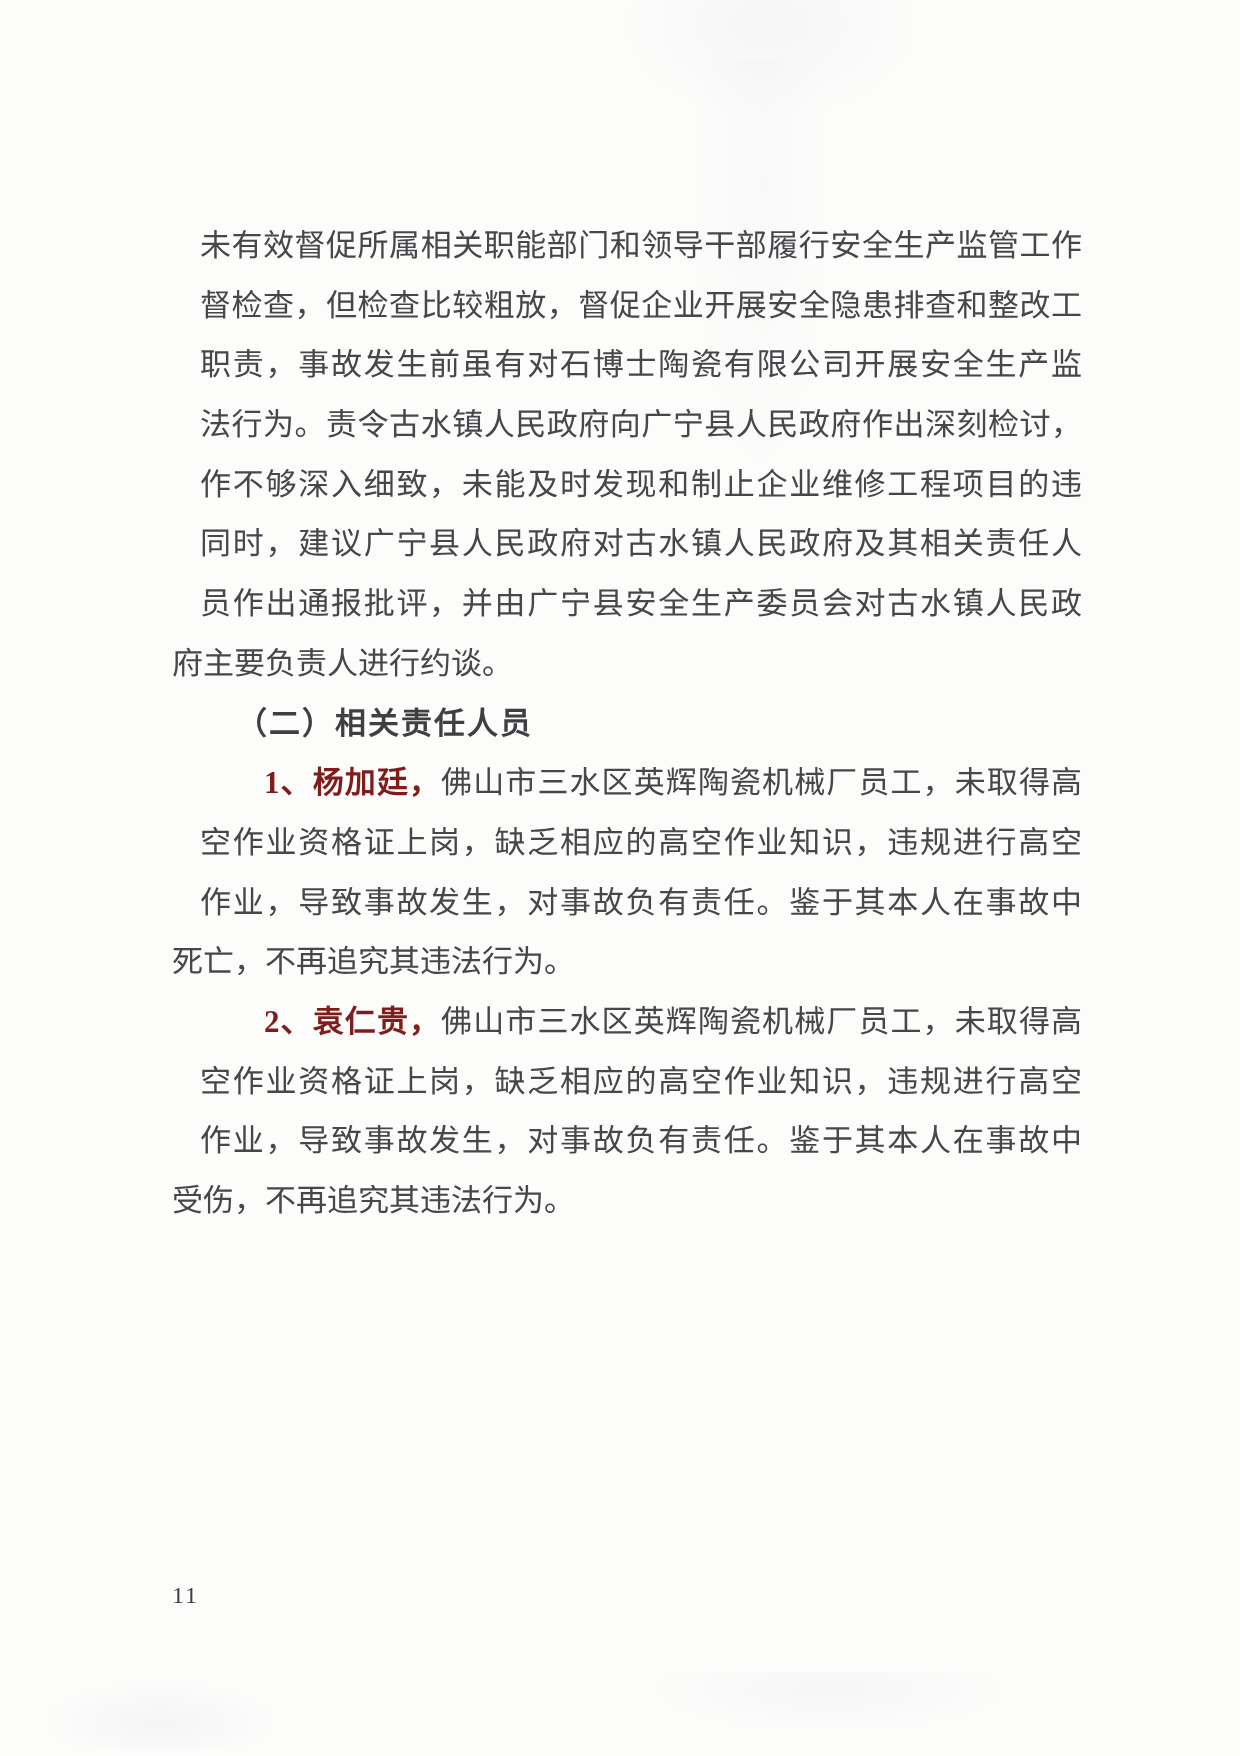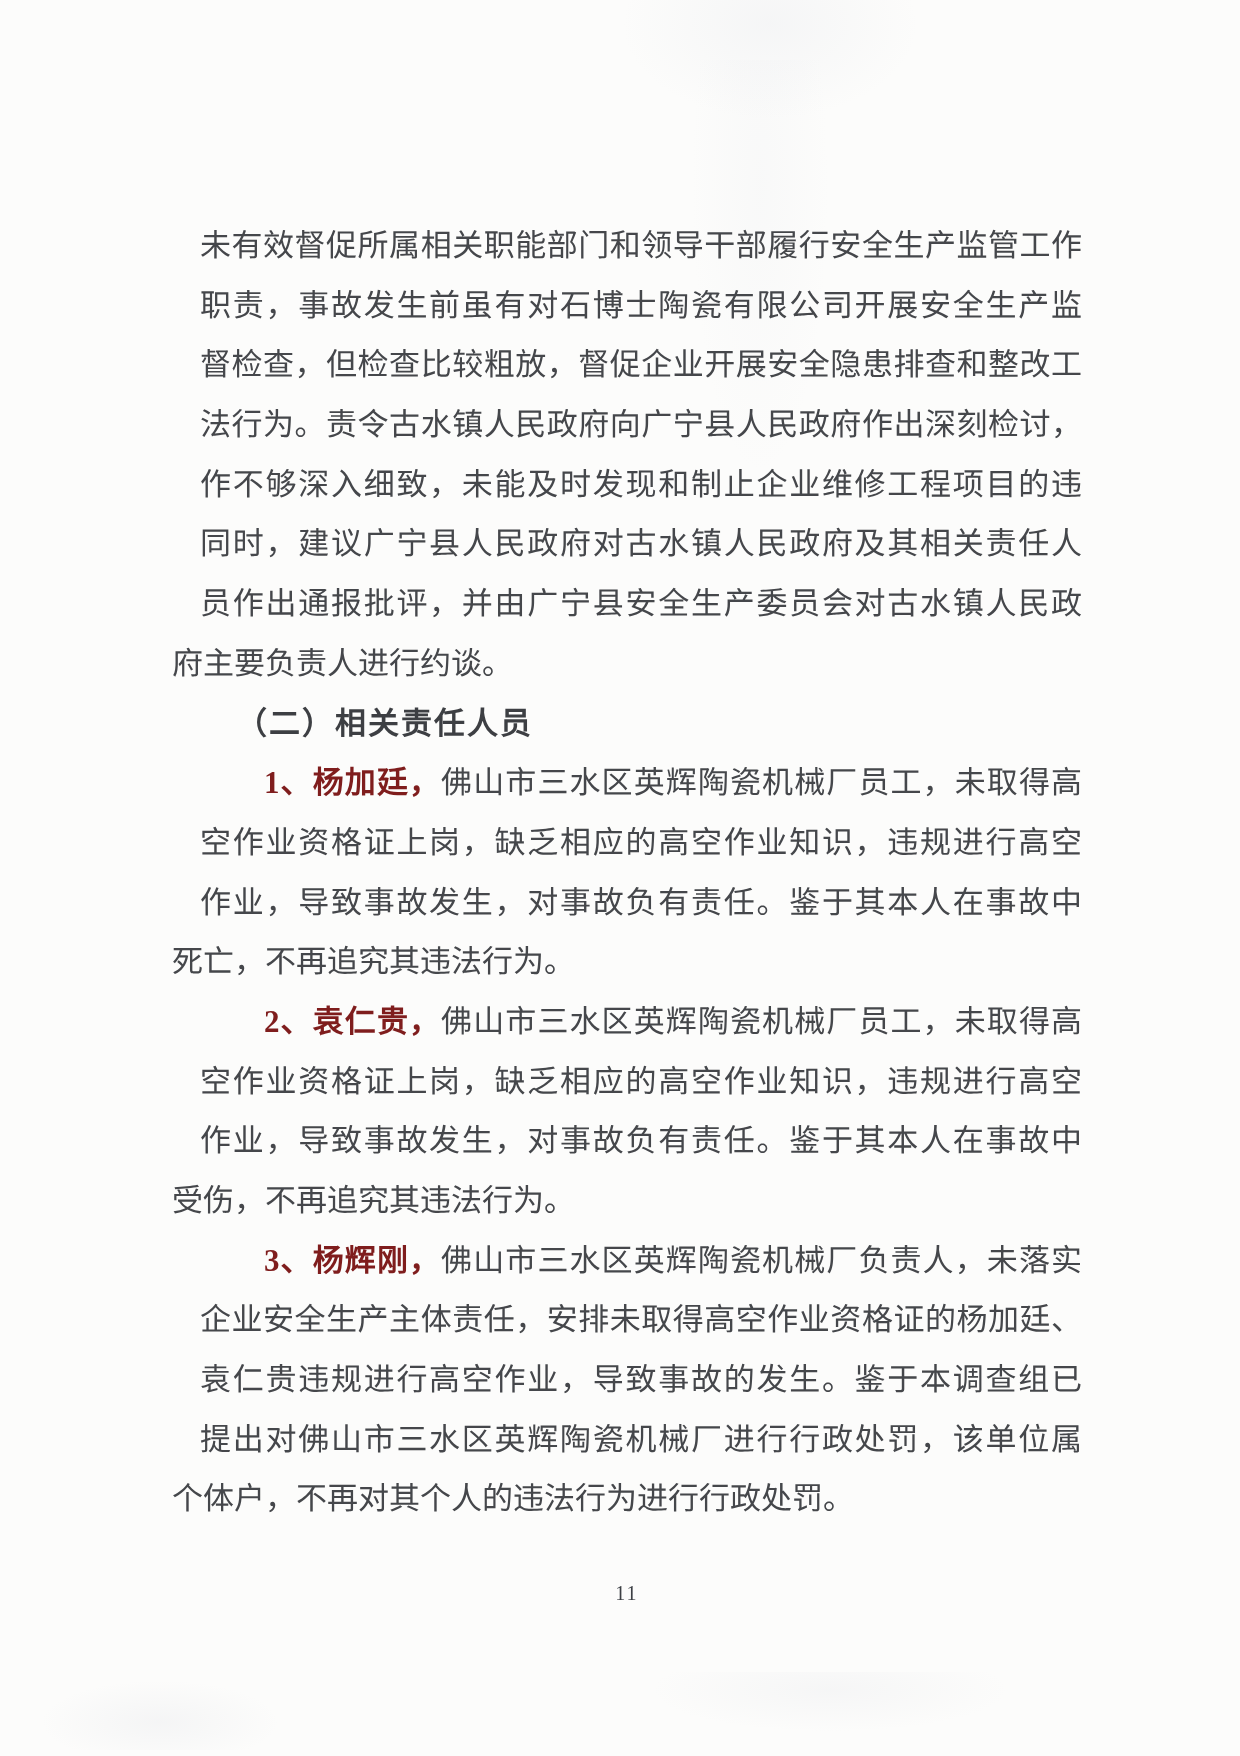--- a/index.html
+++ b/index.html
@@ -64,40 +64,40 @@
   .heading {
     font-weight: bold;
     color: #3d3f43;
     letter-spacing: 2px;
   }
   .page-number {
     position: absolute;
     left: 172px;
     top: 1582px;
     width: 910px;
-    text-align: center;
-    font-size: 20px;
+    text-align: left;
+    font-size: 24px;
     color: #3c3f44;
     letter-spacing: 2px;
   }
 </style>
 </head>
 <body>
 
 <div class="scan-artifact artifact-top-center"></div>
 <div class="scan-artifact artifact-top-smudge"></div>
 <div class="scan-artifact artifact-bottom-left"></div>
 <div class="scan-artifact artifact-bottom-center"></div>
 
 <div class="text-block">
 
   <div>
     <div class="line j">未有效督促所属相关职能部门和领导干部履行安全生产监管工作</div>
+    <div class="line j">督检查，但检查比较粗放，督促企业开展安全隐患排查和整改工</div>
     <div class="line j">职责，事故发生前虽有对石博士陶瓷有限公司开展安全生产监</div>
-    <div class="line j">督检查，但检查比较粗放，督促企业开展安全隐患排查和整改工</div>
     <div class="line j">法行为。责令古水镇人民政府向广宁县人民政府作出深刻检讨，</div>
     <div class="line j">作不够深入细致，未能及时发现和制止企业维修工程项目的违</div>
     <div class="line j">同时，建议广宁县人民政府对古水镇人民政府及其相关责任人</div>
     <div class="line j">员作出通报批评，并由广宁县安全生产委员会对古水镇人民政</div>
     <div class="line">府主要负责人进行约谈。</div>
   </div>
 
   <div class="line indent heading">（二）相关责任人员</div>
 
   <div>
@@ -107,23 +107,16 @@
     <div class="line">死亡，不再追究其违法行为。</div>
   </div>
 
   <div>
     <div class="line j indent"><span class="bold">2、袁仁贵，</span><span>佛山市三水区英辉陶瓷机械厂员工，未取得高</span></div>
     <div class="line j">空作业资格证上岗，缺乏相应的高空作业知识，违规进行高空</div>
     <div class="line j">作业，导致事故发生，对事故负有责任。鉴于其本人在事故中</div>
     <div class="line">受伤，不再追究其违法行为。</div>
   </div>
 
-  <div>
-    <div class="line j indent"><span class="bold">3、杨辉刚，</span><span>佛山市三水区英辉陶瓷机械厂负责人，未落实</span></div>
-    <div class="line j">企业安全生产主体责任，安排未取得高空作业资格证的杨加廷、</div>
-    <div class="line j">袁仁贵违规进行高空作业，导致事故的发生。鉴于本调查组已</div>
-    <div class="line j">提出对佛山市三水区英辉陶瓷机械厂进行行政处罚，该单位属</div>
-    <div class="line">个体户，不再对其个人的违法行为进行行政处罚。</div>
-  </div>
 
 </div>
 
 <div class="page-number">11</div>
 
 </body></html>

